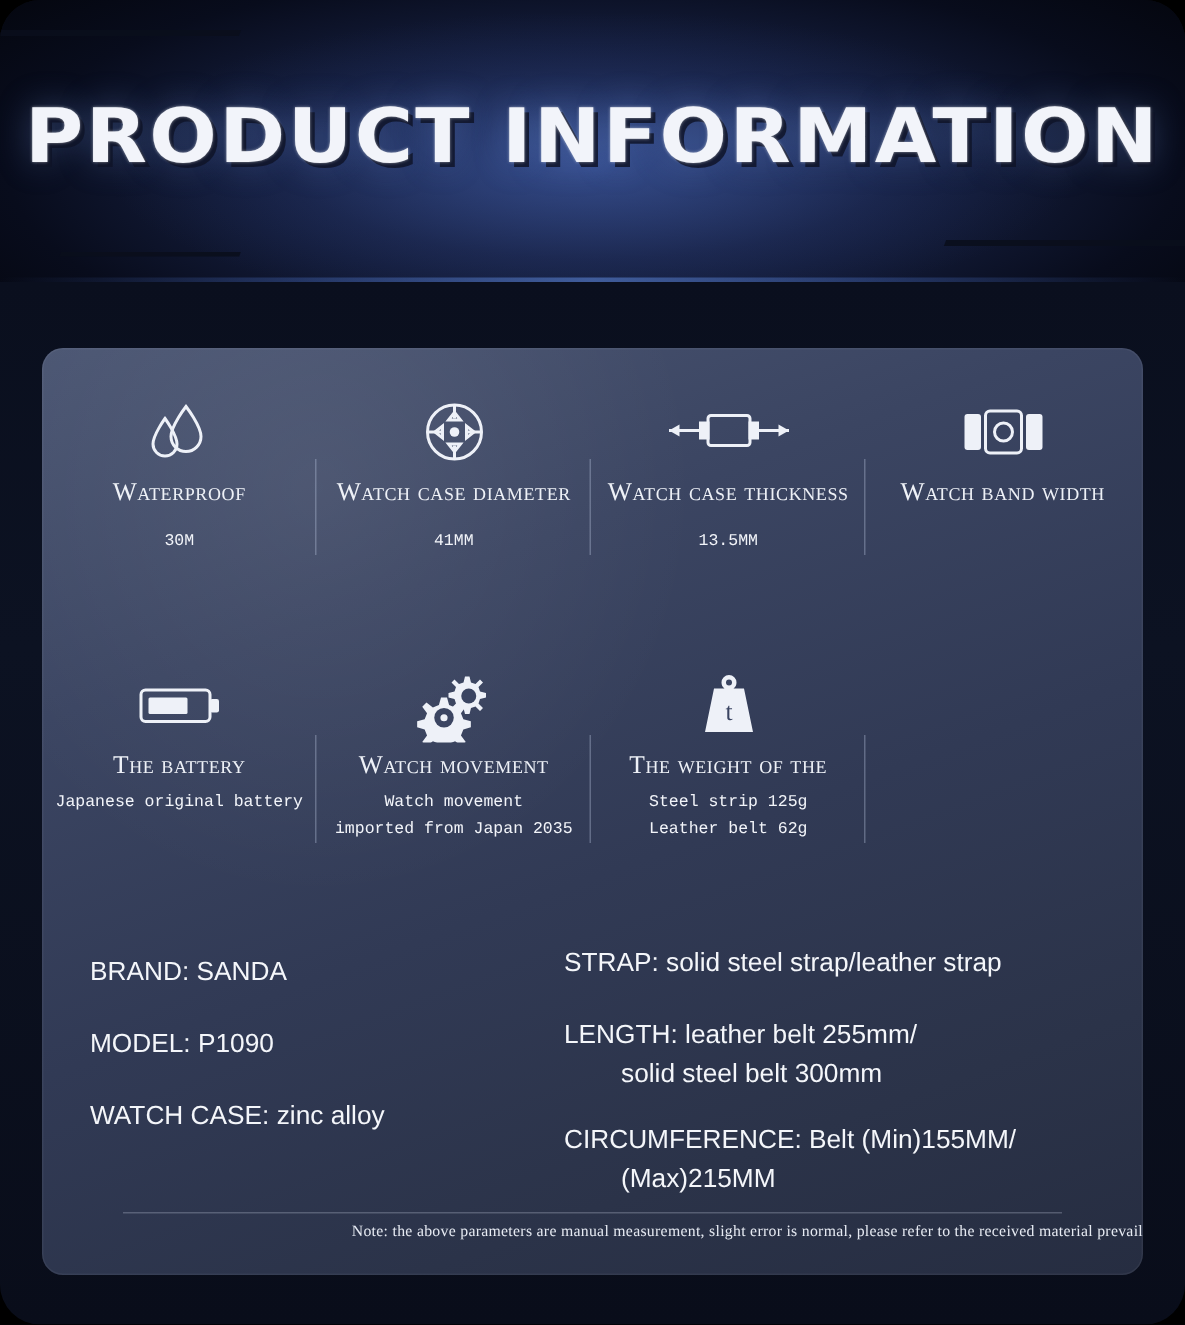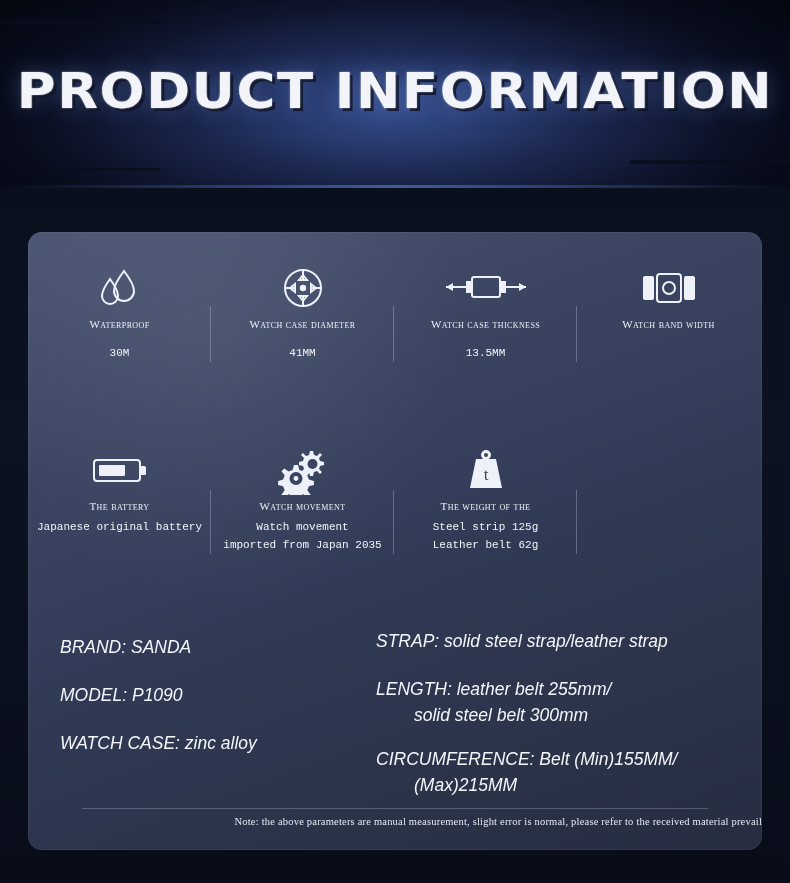--- a/index.html
+++ b/index.html
@@ -12,20 +12,21 @@
     height: 883px;
     font-family: "Liberation Sans", sans-serif;
     overflow: hidden;
   }
   .page {
     position: relative;
     width: 790px;
     height: 883px;
     background: #05070e;
     overflow: hidden;
+    border-radius: 27px;
   }
 
   
   .banner {
     position: relative;
     width: 790px;
     height: 188px;
     background:
       radial-gradient(ellipse 520px 180px at 50% 60%, #2a3a6e 0%, #141d3c 45%, #080c1c 75%, #04060e 100%),
       linear-gradient(180deg, #05070f 0%, #0a1024 40%, #05070f 100%);
@@ -129,21 +130,21 @@
   }
 
   .icon-wrap {
     height: 56px;
     display: flex;
     align-items: center;
     justify-content: center;
   }
   .spec-label {
     color: #eef1f7;
-    font-size: 11px;
+    font-size: 17px;
     font-variant: small-caps;
     letter-spacing: .4px;
     font-family: "Liberation Serif", serif;
     margin-top: 2px;
     white-space: nowrap;
   }
   .spec-values {
     margin-top: 14px;
     color: #f2f4f9;
     font-size: 11px;
@@ -166,21 +167,21 @@
   }
   .tb-col {
     position: absolute;
     color: #f4f6fa;
     font-size: 17.5px;
     font-family: "Liberation Sans", sans-serif;
     line-height: 26px;
   }
   .tb-left { left: 32px; top: 6px; }
   .tb-right { left: 348px; top: 0; }
-  .tb-item { margin-bottom: 22px; white-space: nowrap; font-style: italic; }
+  .tb-item { margin-bottom: 22px; white-space: nowrap; }
   .tb-item .indent { display: block; padding-left: 38px; }
 
   .note {
     position: absolute;
     left: 0;
     right: 0;
     top: 584px;
     text-align: right;
     color: #e6eaf2;
     font-size: 10.5px;

